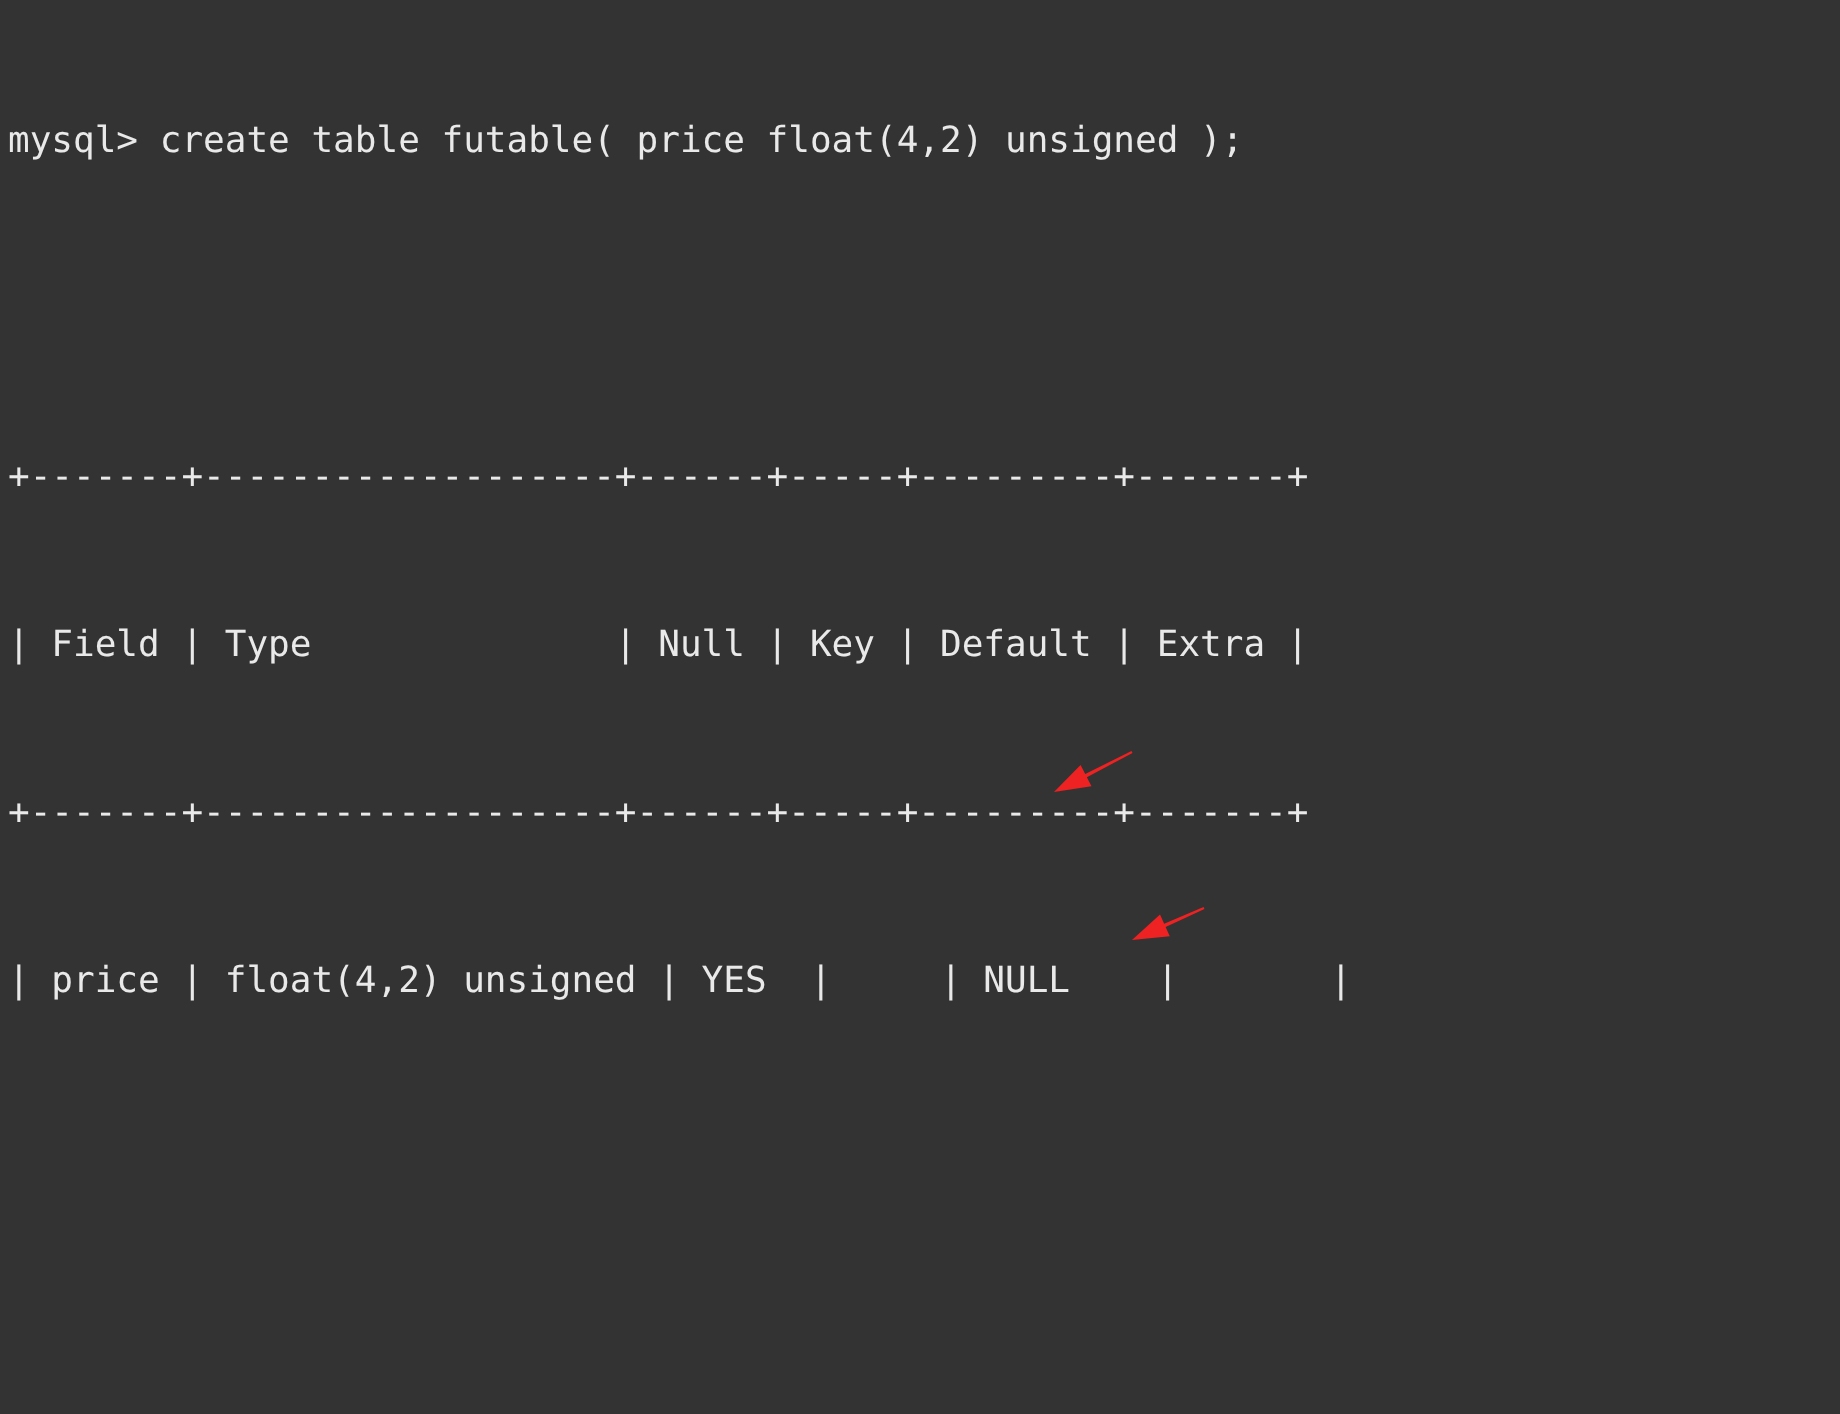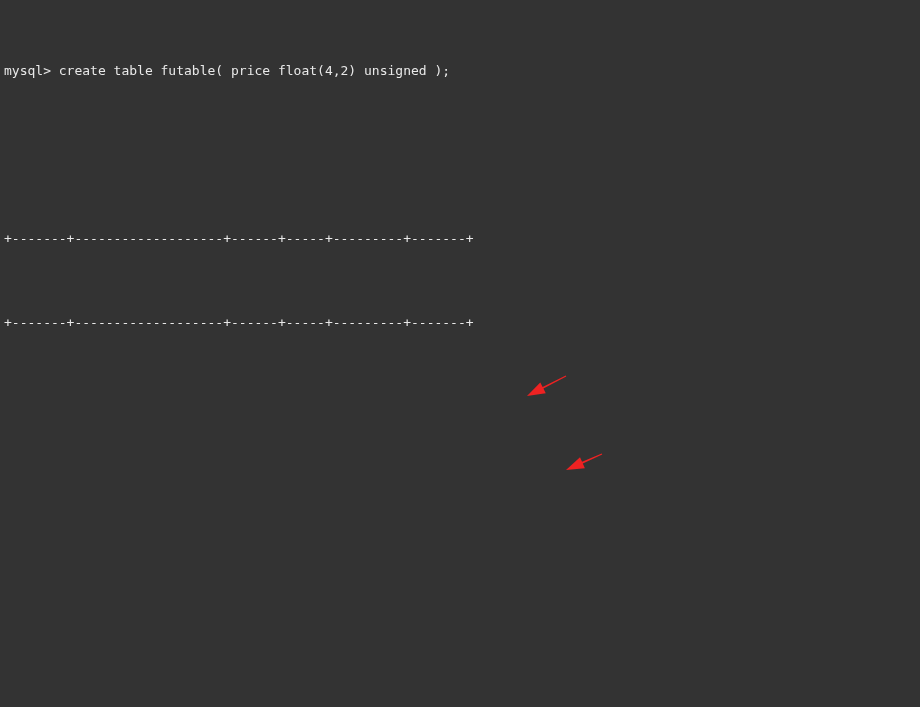--- a/index.html
+++ b/index.html
@@ -7,21 +7,21 @@
     padding: 0;
     background: #333333;
   }
   #terminal {
     position: relative;
     width: 912px;
     height: 707px;
     background: #333333;
     overflow: hidden;
     font-family: "DejaVu Sans Mono", "Liberation Mono", monospace;
-    font-size: 13px;
+    font-size: 18px;
     line-height: 28px;
     letter-spacing: 0px;
     color: #e9e9e9;
     -webkit-font-smoothing: antialiased;
   }
   #lines {
     position: absolute;
     left: 4px;
     top: 1px;
     white-space: pre;
@@ -46,21 +46,23 @@
 </style>
 </head>
 <body>
 
 <div id="terminal">
 
   <div id="lines">
     <span class="line">mysql&gt; create table futable( price float(4,2) unsigned );</span>
     <span class="blank"></span>
     <span class="line">+-------+-------------------+------+-----+---------+-------+</span>
+    <span class="line">| Field | Type              | Null | Key | Default | Extra |</span>
     <span class="line">+-------+-------------------+------+-----+---------+-------+</span>
+    <span class="line">| price | float(4,2) unsigned | YES  |     | NULL    |       |</span>
     
     
     
     
     
     
     
     
     
     

